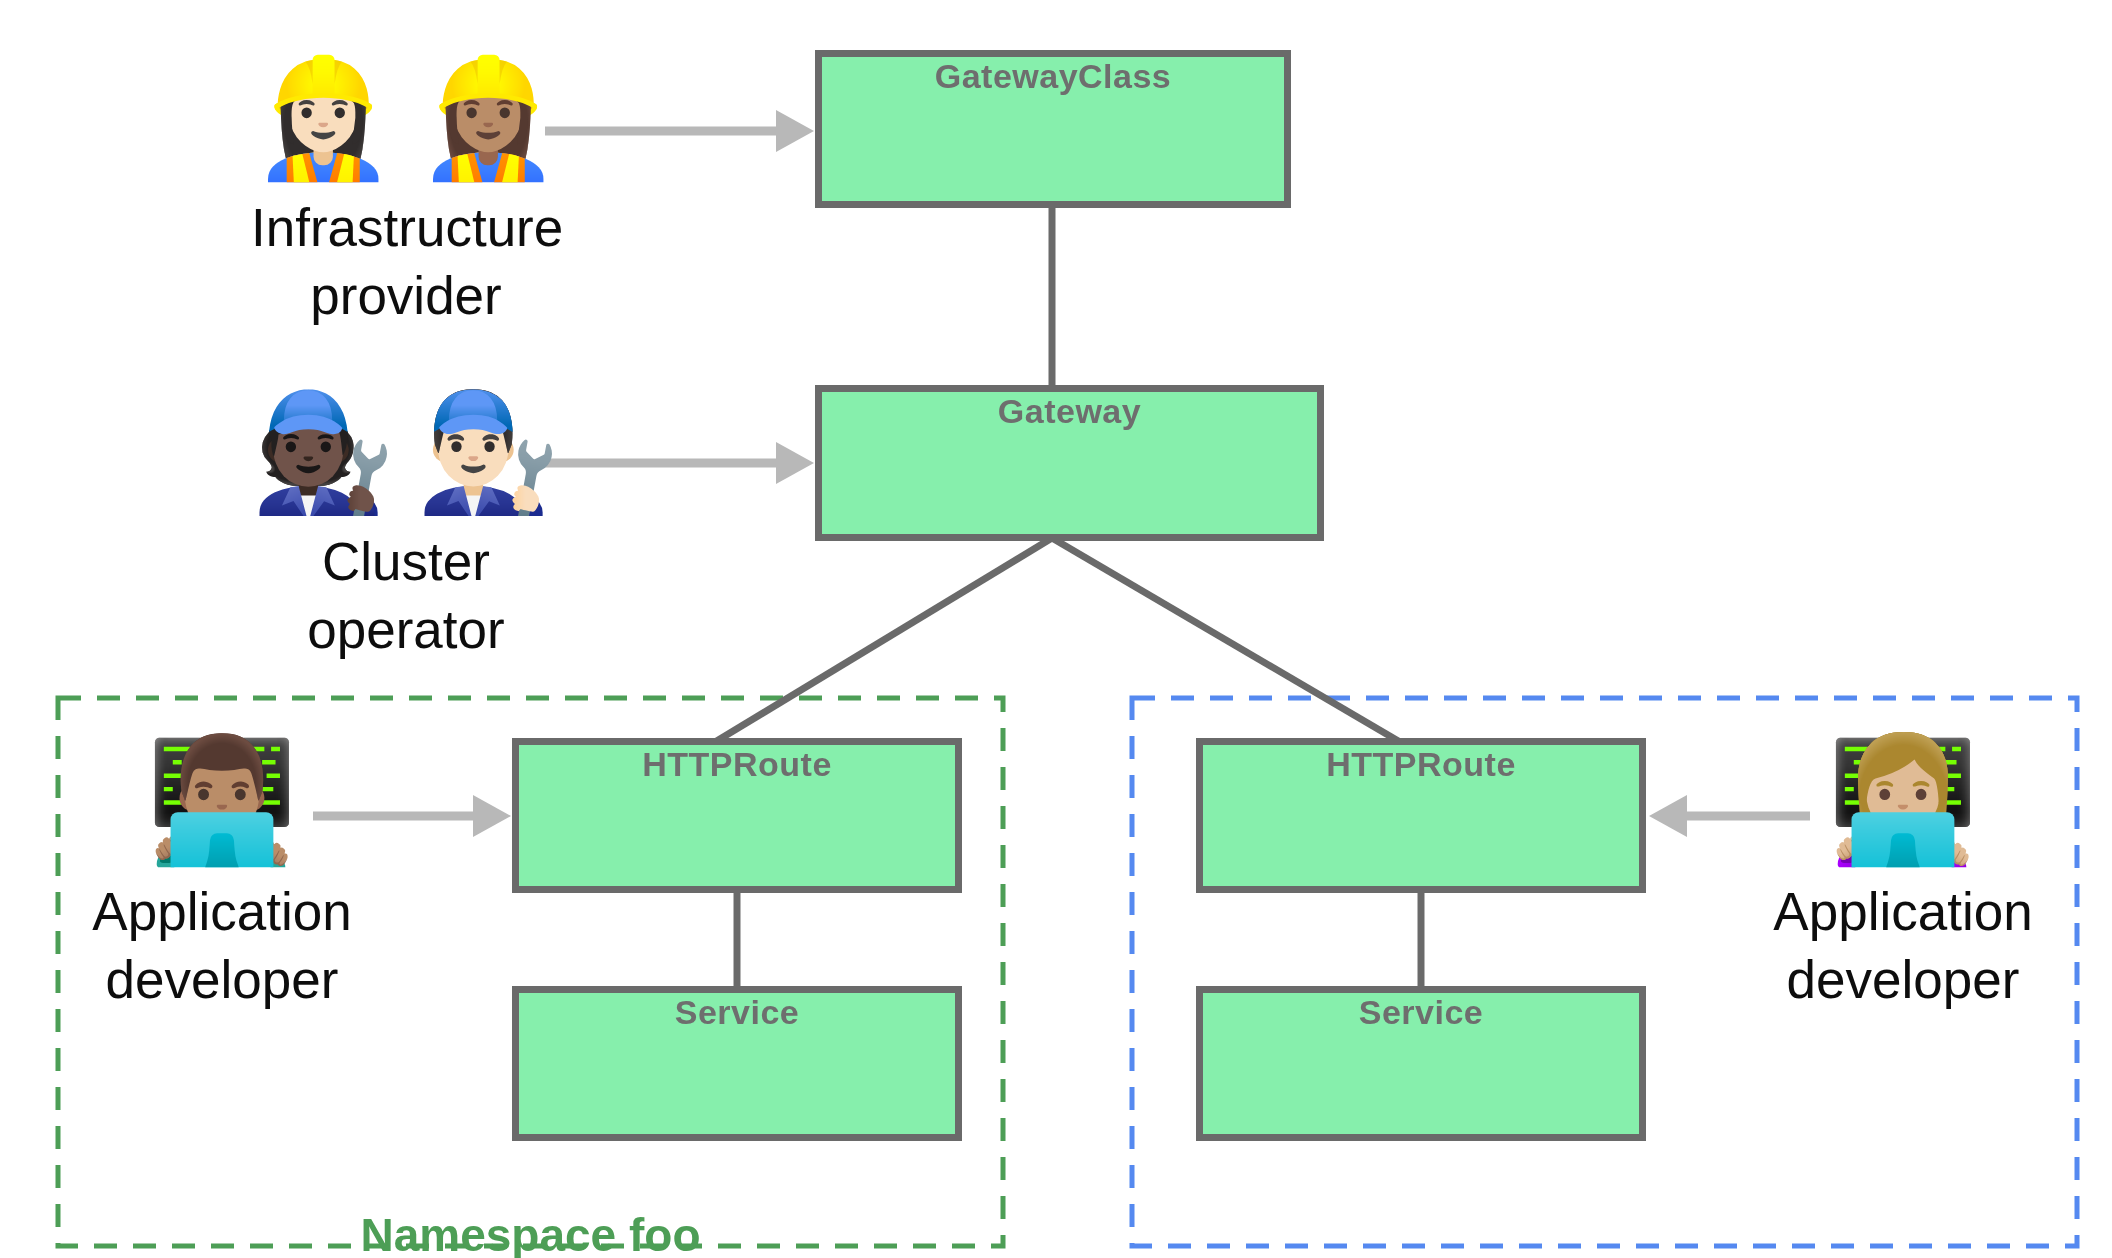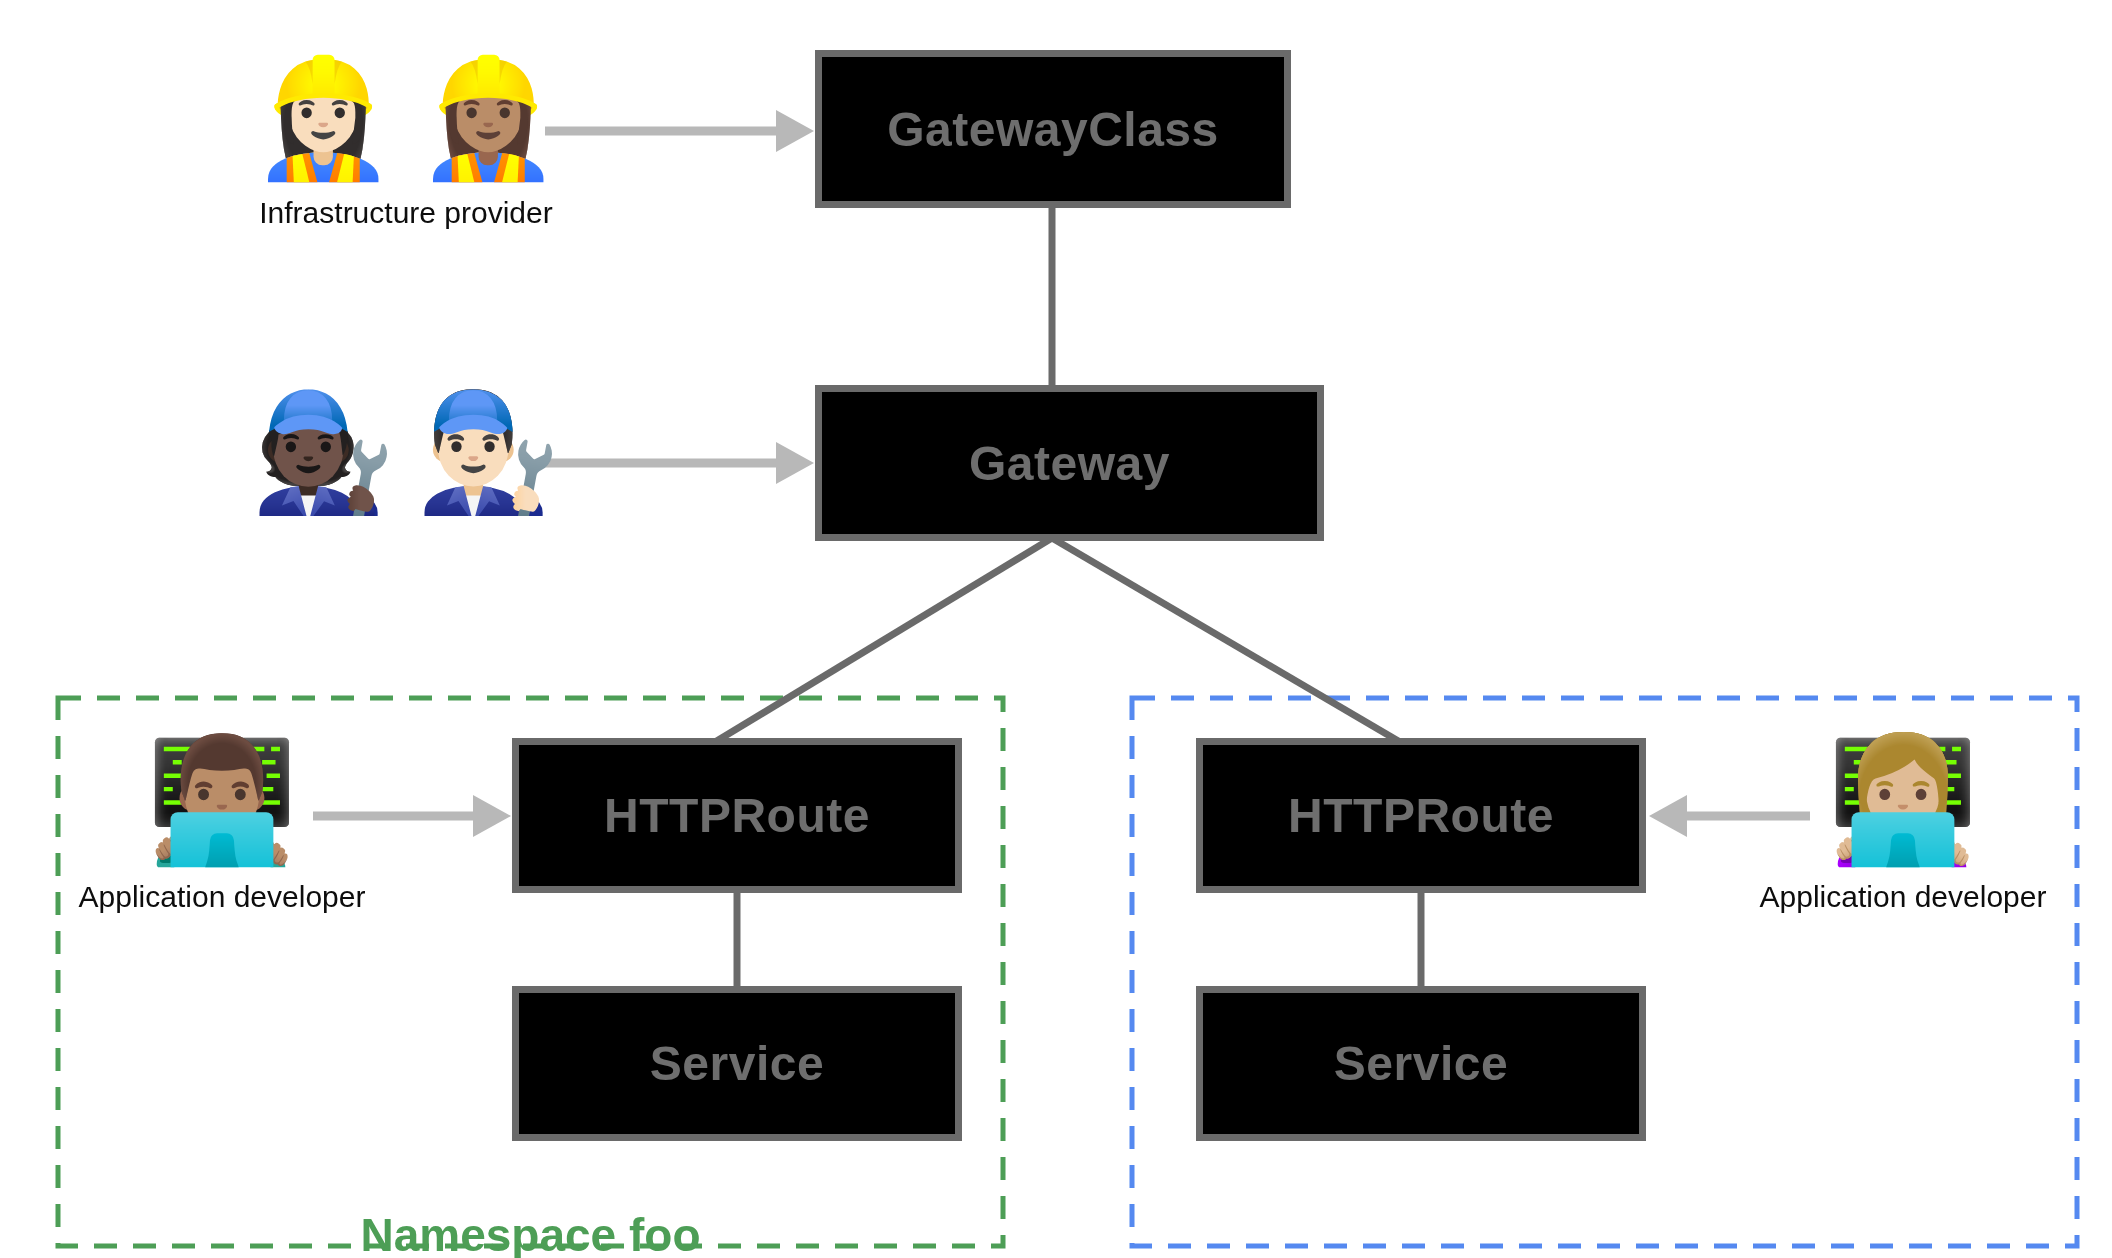--- a/index.html
+++ b/index.html
@@ -19,34 +19,34 @@
     overflow:hidden;
   }
   .lines{position:absolute;left:0;top:0;width:2112px;height:1258px;z-index:0;}
   .conn{stroke:var(--connector);stroke-width:7;fill:none;}
   .ns-rect{fill:none;stroke-width:5;stroke-dasharray:23 16;}
   .ns-rect.foo{stroke:var(--namespace-foo-accent);}
   .ns-rect.bar{stroke:var(--namespace-bar-accent);}
   .arrow-line{stroke:var(--arrow);stroke-width:9;}
   .arrow-head{fill:var(--arrow);stroke:none;}
   .node{
-    position:absolute;z-index:1;background:#000000;
+    position:absolute;z-index:1;background:#86efac;
     border:7px solid var(--node-border);
-    display:flex;align-items:center;justify-content:center;
-    font-size:48px;font-weight:bold;color:var(--node-label);
+    display:flex;align-items:flex-start;justify-content:center;
+    font-size:34px;font-weight:bold;color:var(--node-label);
     letter-spacing:0.5px;box-sizing:border-box;
   }
   .persona{position:absolute;z-index:1;text-align:center;}
   .emoji-row{line-height:1.05;white-space:nowrap;}
   .emoji{font-size:116px;display:inline-block;}
   .emoji + .emoji{margin-left:16px;}
   .persona.single .emoji{font-size:122px;}
   .persona-label{
     margin:14px auto 0;width:310px;
-    font-size:30px;line-height:1.28;color:var(--persona-label);
+    font-size:53px;line-height:1.28;color:var(--persona-label);
   }
   .ns-label{
     position:absolute;z-index:1;text-align:center;
     font-size:46px;font-weight:bold;margin-top:20px;
   }
   .ns-label.foo{color:var(--namespace-foo-accent);}
   .ns-label.bar{color:var(--namespace-bar-accent);}
 </style>
 </head>
 <body>
@@ -109,20 +109,21 @@
       <span class="emoji">👷🏽‍♀️</span>
     </div>
     <div class="persona-label">Infrastructure provider</div>
   </div>
 
   <div class="persona" style="left:156px;top:392px;width:500px;">
     <div class="emoji-row">
       <span class="emoji">🧑🏿‍🔧</span>
       <span class="emoji">👨🏻‍🔧</span>
     </div>
+    <div class="persona-label">Cluster operator</div>
   </div>
 
   <div class="persona single" style="left:62px;top:736px;width:320px;">
     <div class="emoji-row">
       <span class="emoji">👨🏽‍💻</span>
     </div>
     <div class="persona-label">Application developer</div>
   </div>
 
   <div class="persona single" style="left:1743px;top:736px;width:320px;">

